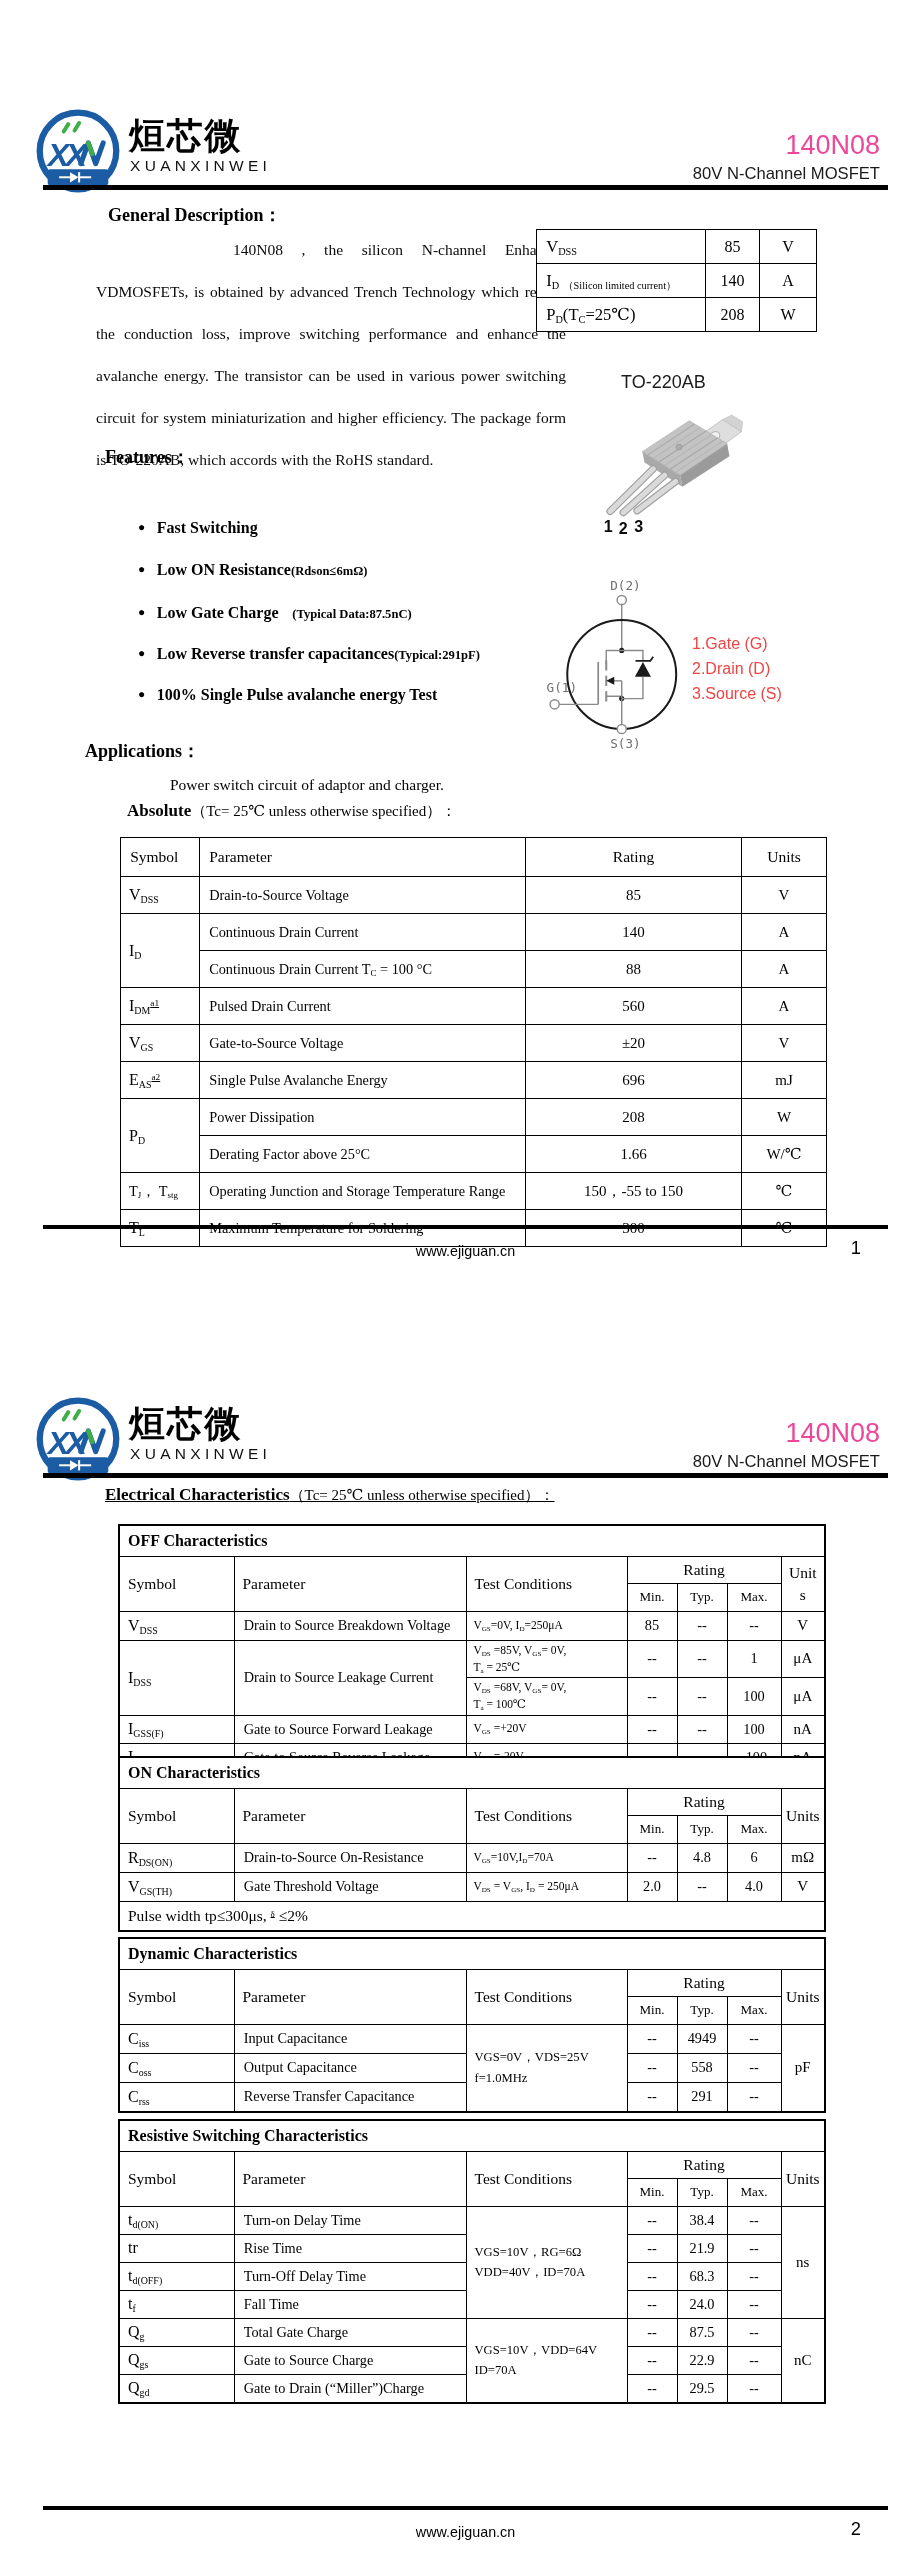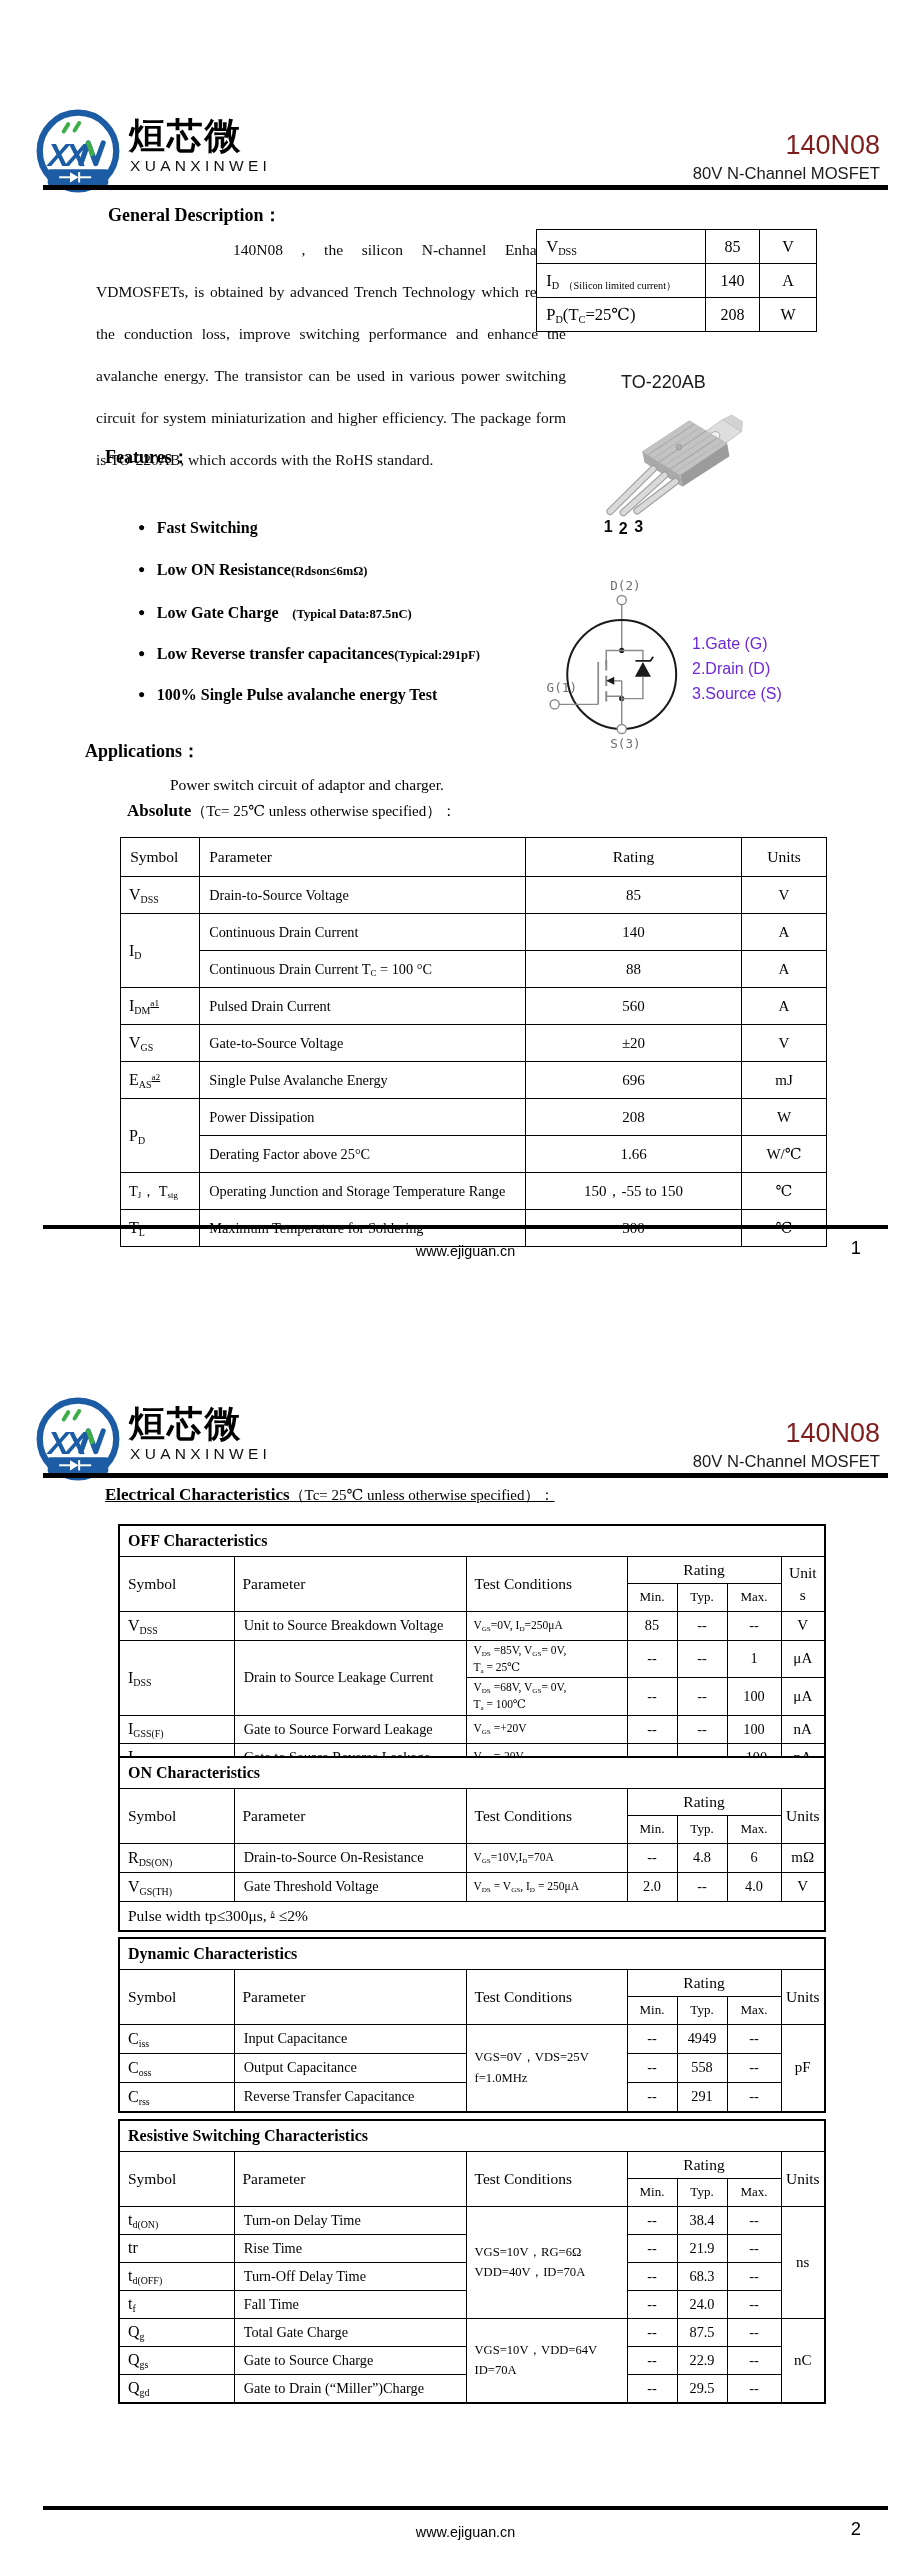--- a/index.html
+++ b/index.html
@@ -8,42 +8,42 @@
   #page1{top:0;} #page2{top:1288px;}
   .abs{position:absolute;}
   .serif{font-family:"Liberation Serif","DejaVu Serif","DejaVu Sans",serif;}
   .sans{font-family:"Liberation Sans","DejaVu Sans",sans-serif;}
   sub{font-size:0.62em;vertical-align:-0.28em;line-height:0;}
   sup{font-size:0.58em;vertical-align:0.5em;line-height:0;text-decoration:underline;}
   .rule{position:absolute;left:43px;width:845px;height:4.6px;background:#000;}
   
   .brand-cn{font-size:36px;font-weight:bold;letter-spacing:1.7px;color:#000;}
   .brand-en{font-size:15.5px;letter-spacing:4.3px;color:#111;}
-  .part-no{width:367px;text-align:right;font-size:27px;color:#7f1d1d;}
+  .part-no{width:367px;text-align:right;font-size:27px;color:#ec4899;}
   .subtitle{width:367px;text-align:right;font-size:16.6px;color:#1a1a1a;}
   
   .h-bold{font-size:18px;font-weight:bold;}
   .mix-head .b{font-size:17px;font-weight:bold;}
   .mix-head .r{font-size:15px;}
   
   .desc{width:470px;font-size:15.5px;line-height:42px;text-align:justify;text-indent:137px;color:#0a0a0a;}
   
   table{border-collapse:collapse;table-layout:fixed;background:#fff;margin-top:12px;}
   .mini{border:1.7px solid #000;}
   .mini td{border:1.1px solid #000;height:31px;overflow:hidden;}
   .mini .lab{font-size:16.6px;padding-left:9.2px;}
   .mini .val,.mini .unt{font-size:16px;text-align:center;}
   
   .feat{position:absolute;left:138px;white-space:nowrap;font-weight:bold;}
   .feat::before{content:"●";font-size:12px;margin-right:11.5px;vertical-align:2.3px;}
   .feat .main{font-size:16px;}
   .feat .note{font-size:12.6px;}
   .feat.gap .note{margin-left:13.8px;}
   
-  .legend-item{position:absolute;left:692px;font-size:16px;color:#6d28d9;}
+  .legend-item{position:absolute;left:692px;font-size:16px;color:#ef4444;}
   
   .abs-table{border:1.7px solid #000;}
   .abs-table td{border:1.1px solid #000;overflow:hidden;}
   .abs-table tr td{height:34px;}
   .abs-table tr.head td{height:36px;}
   .abs-table .hc{font-size:15.5px;padding-left:9.2px;}
   .abs-table .hcc{font-size:15.5px;text-align:center;}
   .abs-table .sym{font-size:16px;padding-left:8px;}
   .abs-table .par{font-size:14.3px;padding-left:9.2px;}
   .abs-table .rat,.abs-table .unt{font-size:15px;text-align:center;}
@@ -328,21 +328,21 @@
       <td class="units-h" rowspan="2">Unit
 s</td>
     </tr>
     <tr class="h2">
       <td class="h2c">Min.</td>
       <td class="h2c">Typ.</td>
       <td class="h2c">Max.</td>
     </tr>
     <tr class="r46">
       <td class="sym">V<sub>DSS</sub></td>
-      <td class="par">Unit to Source Breakdown Voltage</td>
+      <td class="par">Drain to Source Breakdown Voltage</td>
       <td class="cond">V<sub>GS</sub>=0V, I<sub>D</sub>=250μA</td>
       <td class="num">85</td>
       <td class="num">--</td>
       <td class="num">--</td>
       <td class="unt">V</td>
     </tr>
     <tr class="r50">
       <td class="sym" rowspan="2">I<sub>DSS</sub></td>
       <td class="par" rowspan="2">Drain to Source Leakage Current</td>
       <td class="cond">V<sub>DS</sub> =85V, V<sub>GS</sub>= 0V,

